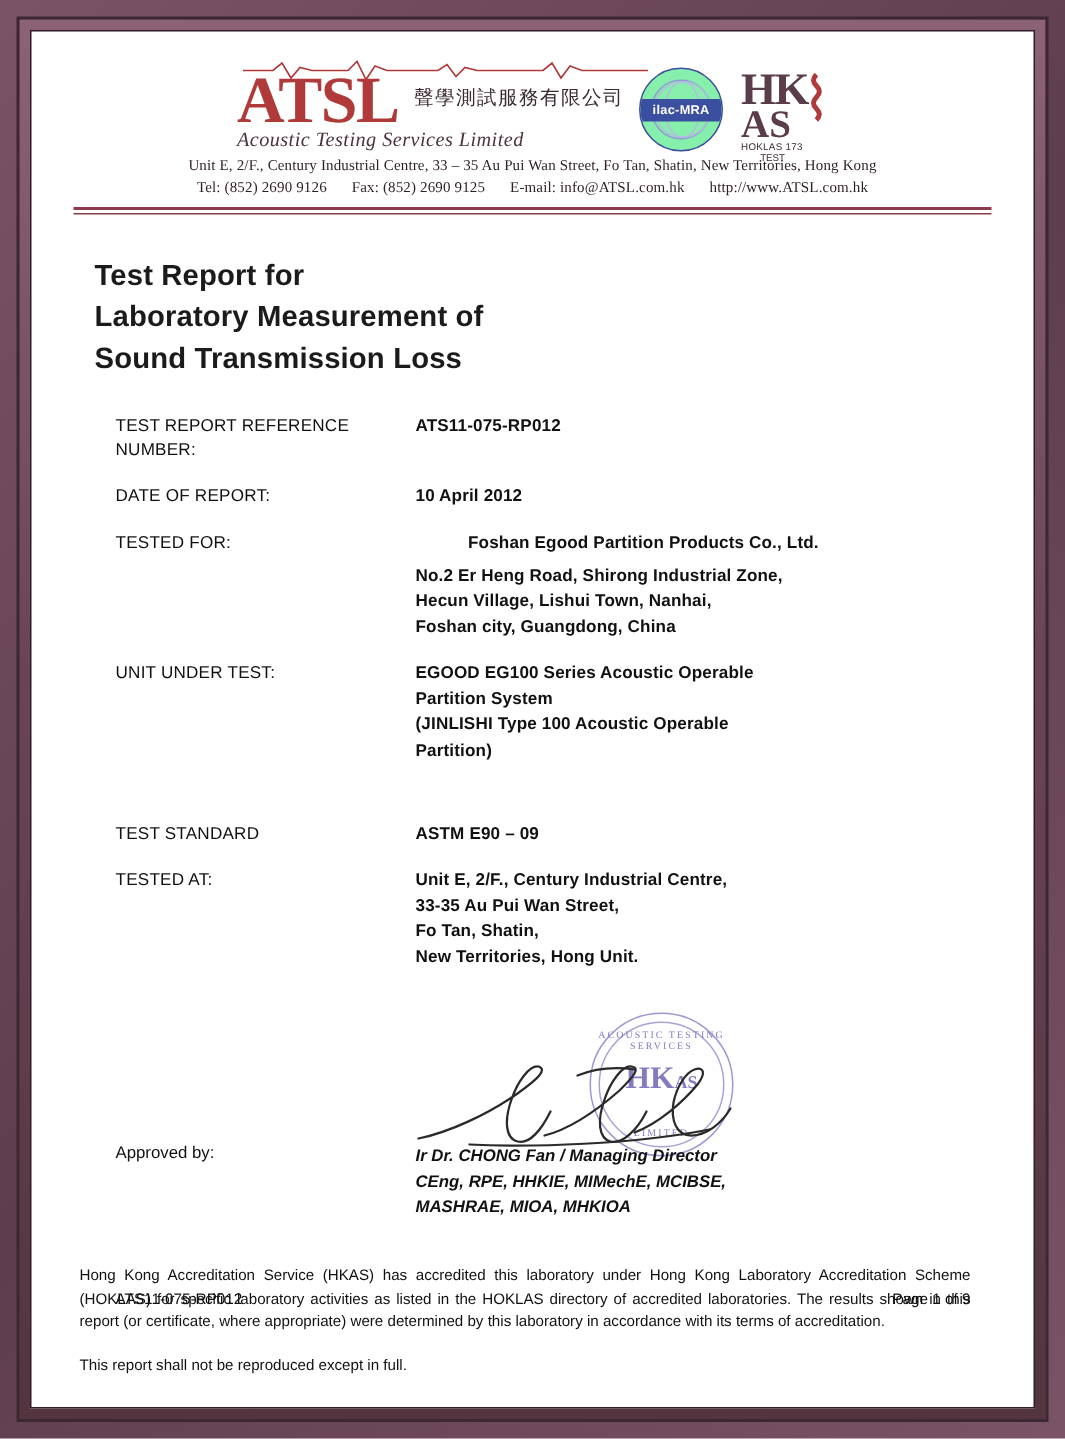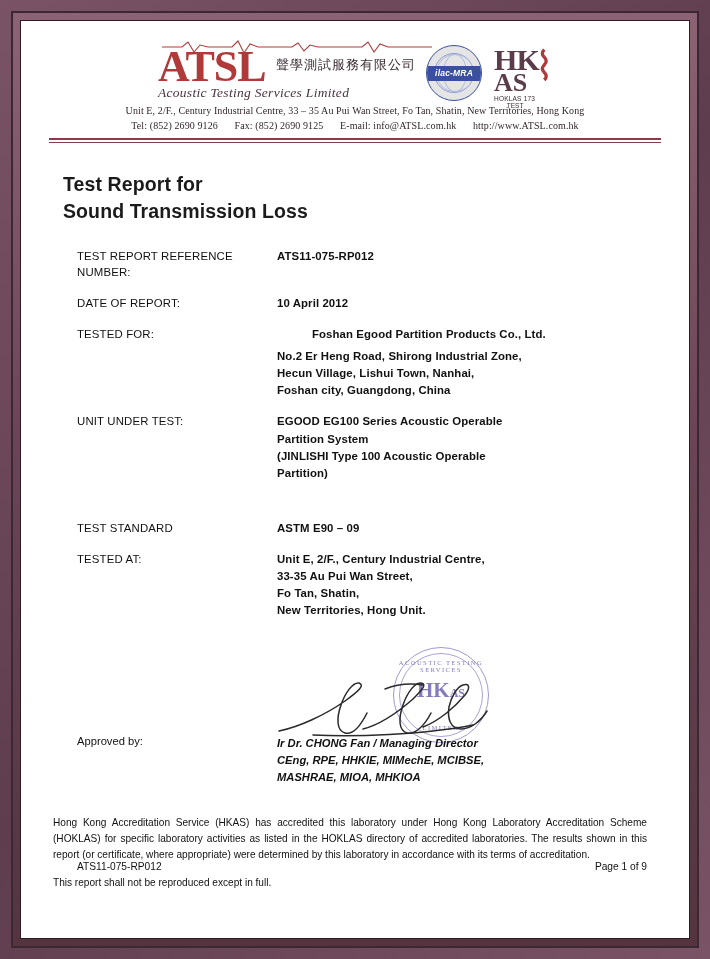--- a/index.html
+++ b/index.html
@@ -88,22 +88,21 @@
     align-items: flex-start;
     gap: 12px;
     margin-top: 4px;
   }
   .ilac {
     width: 56px; height: 56px;
     border-radius: 50%;
     border: 1.6px solid #3b4fa0;
     position: relative;
     overflow: hidden;
-    background: #e5e5e5;
-    font-style: italic;
+    background: #86efac;
   }
   .ilac .band {
     position: absolute;
     left: 0; right: 0; top: 20px;
     height: 15px;
     background: #3b4fa0;
     color: #fff;
     font-size: 8.5px;
     font-weight: bold;
     letter-spacing: .2px;
@@ -370,20 +369,21 @@
           </div>
         </div>
         <div class="lh-rule"></div>
         <div class="lh-rule thin"></div>
       </div>
 
       <div class="doc-body">
 
         <h1 class="title">
           <span>Test Report for</span>
+          <span>Laboratory Measurement of</span>
           <span>Sound Transmission Loss</span>
         </h1>
 
         <div class="fields">
 
           <div class="field-row">
             <div class="field-label">TEST REPORT REFERENCE NUMBER:</div>
             <div class="field-value">ATS11-075-RP012</div>
           </div>
 

